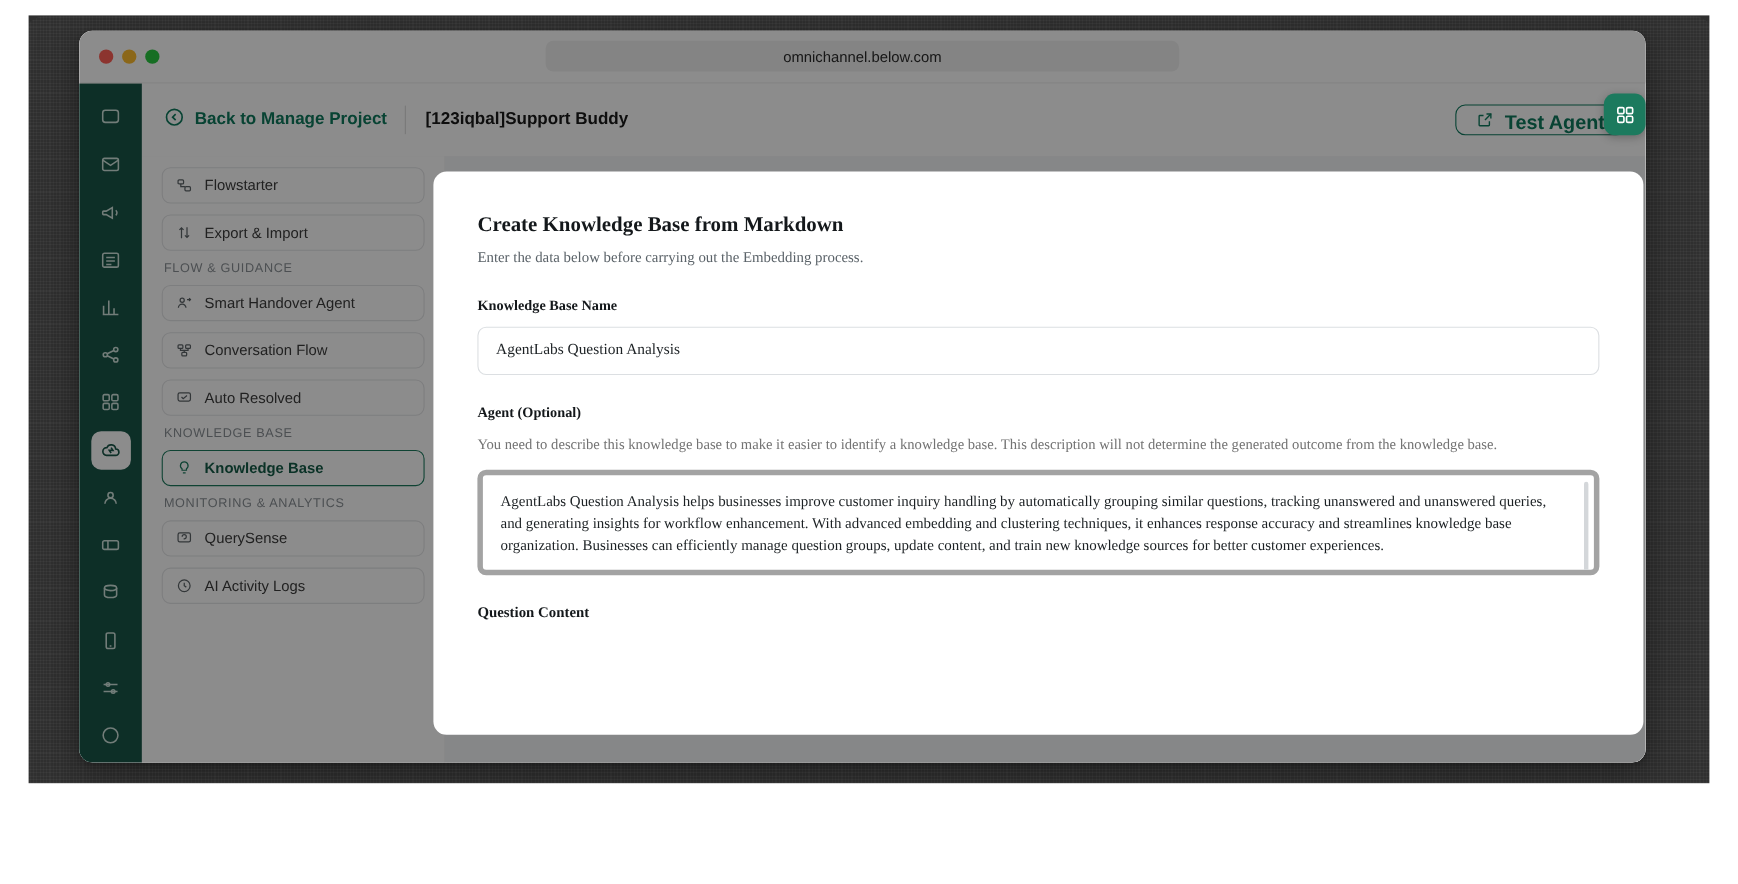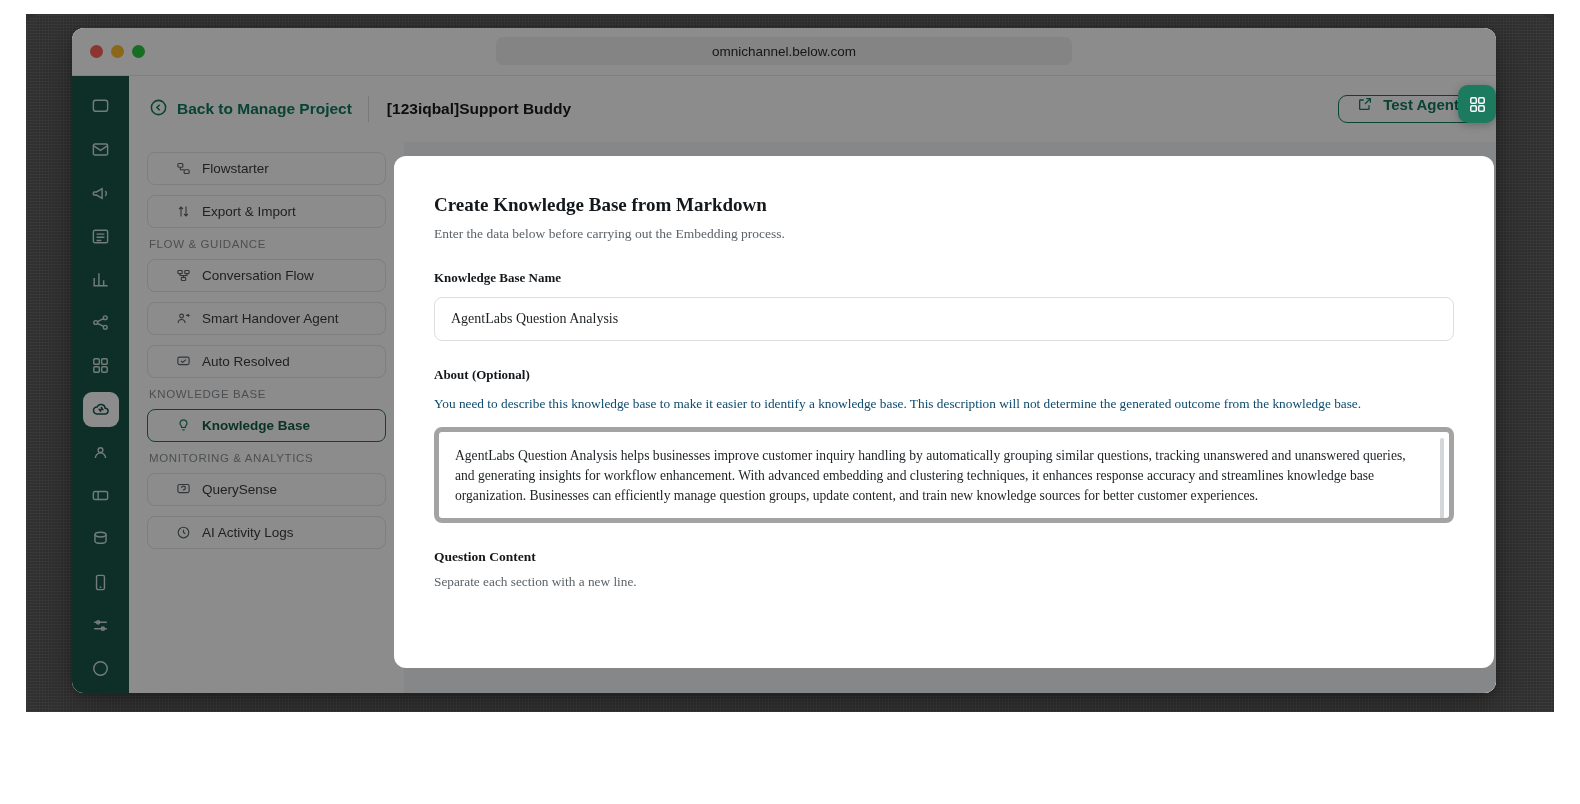--- a/index.html
+++ b/index.html
@@ -137,29 +137,29 @@
     color: #1a1a1a;
   }
   .header-right {
     margin-left: auto;
     display: flex;
     align-items: center;
     gap: 14px;
   }
   .test-agent-btn {
     display: flex;
-    align-items: flex-start;
+    align-items: flex-end;
     gap: 10px;
     border: 1.5px solid #0f7a5e;
     color: #0f7a5e;
     background: #ffffff;
     border-radius: 9px;
     height: 28px;
     padding: 0 18px;
-    font-size: 15px;
+    font-size: 18px;
     font-weight: 600;
     box-sizing: border-box;
   }
 
   
   .grid-fab {
     position: absolute;
     left: 1458px;
     top: 85px;
     width: 38px;
@@ -187,21 +187,21 @@
     overflow: hidden;
   }
   .menu-item {
     display: flex;
     align-items: center;
     gap: 11px;
     height: 33px;
     border: 1px solid #e4e5e7;
     border-radius: 8px;
     margin-bottom: 10px;
-    padding: 0 28px;
+    padding: 0 12px;
     font-size: 13.5px;
     color: #3c3c3c;
     background: #fff;
     box-sizing: border-box;
   }
   .menu-item.active {
     border-color: #1c7a5e;
     color: #145c47;
     font-weight: 600;
   }
@@ -286,21 +286,21 @@
     display: flex;
     align-items: center;
     padding: 0 16px;
     font-size: 14px;
     color: #1c2124;
     box-sizing: border-box;
     background: #fff;
   }
   .help-text {
     font-size: 13.3px;
-    color: #0c4a6e;
+    color: #737373;
     line-height: 1.45;
     margin: 0 0 14px 0;
     width: 1005px;
   }
   .textarea-box {
     position: relative;
     width: 1020px;
     height: 96px;
     border: 5px solid #a3a3a3;
     border-radius: 8px;
@@ -544,43 +544,43 @@
               </svg>
           </span>
           <span>Export &amp; Import</span>
         </div>
 
         <div class="menu-group">FLOW &amp; GUIDANCE</div>
 
         <div class="menu-item">
           <span class="mi-icon">
             <svg width="15" height="15" viewBox="0 0 24 24" fill="none" stroke="currentColor" stroke-width="1.8">
+                <circle cx="9" cy="8" r="3"></circle>
+                <path d="M3.5 19a5.5 5.5 0 0111 0"></path>
+                <path d="M16 7h5M19 5l2 2-2 2"></path>
+              </svg>
+          </span>
+          <span>Smart Handover Agent</span>
+        </div>
+
+        <div class="menu-item">
+          <span class="mi-icon">
+            <svg width="15" height="15" viewBox="0 0 24 24" fill="none" stroke="currentColor" stroke-width="1.8">
                 <rect x="3" y="4" width="7" height="5" rx="1.3"></rect>
                 <rect x="14" y="4" width="7" height="5" rx="1.3"></rect>
                 <rect x="8.5" y="15" width="7" height="5" rx="1.3"></rect>
                 <path d="M6.5 9v3h11V9M12 12v3"></path>
               </svg>
           </span>
           <span>Conversation Flow</span>
         </div>
 
         <div class="menu-item">
           <span class="mi-icon">
             <svg width="15" height="15" viewBox="0 0 24 24" fill="none" stroke="currentColor" stroke-width="1.8">
-                <circle cx="9" cy="8" r="3"></circle>
-                <path d="M3.5 19a5.5 5.5 0 0111 0"></path>
-                <path d="M16 7h5M19 5l2 2-2 2"></path>
-              </svg>
-          </span>
-          <span>Smart Handover Agent</span>
-        </div>
-
-        <div class="menu-item">
-          <span class="mi-icon">
-            <svg width="15" height="15" viewBox="0 0 24 24" fill="none" stroke="currentColor" stroke-width="1.8">
                 <rect x="3" y="5" width="18" height="12" rx="2.5"></rect>
                 <path d="M8 11l2.5 2.5L16 9"></path>
               </svg>
           </span>
           <span>Auto Resolved</span>
         </div>
 
         <div class="menu-group">KNOWLEDGE BASE</div>
 
         <div class="menu-item active">
@@ -631,31 +631,30 @@
       <h2 class="modal-title">Create Knowledge Base from Markdown</h2>
       <p class="modal-sub">Enter the data below before carrying out the Embedding process.</p>
 
       <div class="field-label">Knowledge Base Name</div>
       <div class="text-input">
         <span>AgentLabs Question Analysis</span>
       </div>
 
       <div class="section-gap"></div>
 
-      <div class="field-label">About (Optional)</div>
+      <div class="field-label">Agent (Optional)</div>
       <p class="help-text">You need to describe this knowledge base to make it easier to identify a knowledge base. This description will not determine the generated outcome from the knowledge base.</p>
       <div class="textarea-box">
         <span>AgentLabs Question Analysis helps businesses improve customer inquiry handling by automatically grouping similar questions, tracking unanswered and unanswered queries, and generating insights for workflow enhancement. With advanced embedding and clustering techniques, it enhances response accuracy and streamlines knowledge base organization. Businesses can efficiently manage question groups, update content, and train new knowledge sources for better customer experiences.</span>
         <div class="ta-scroll"></div>
       </div>
 
       <div class="section-gap"></div>
 
       <div class="mc-label">Question Content</div>
-      <div class="mc-sub">Separate each section with a new line.</div>
     </div>
 
   </div>
 
   <div class="grid-fab">
     <svg width="19" height="19" viewBox="0 0 24 24" fill="none" stroke="currentColor" stroke-width="1.9">
         <rect x="3.5" y="3.5" width="7" height="7" rx="1.6"></rect>
         <rect x="13.5" y="3.5" width="7" height="7" rx="1.6"></rect>
         <rect x="3.5" y="13.5" width="7" height="7" rx="1.6"></rect>
         <rect x="13.5" y="13.5" width="7" height="7" rx="1.6"></rect>

